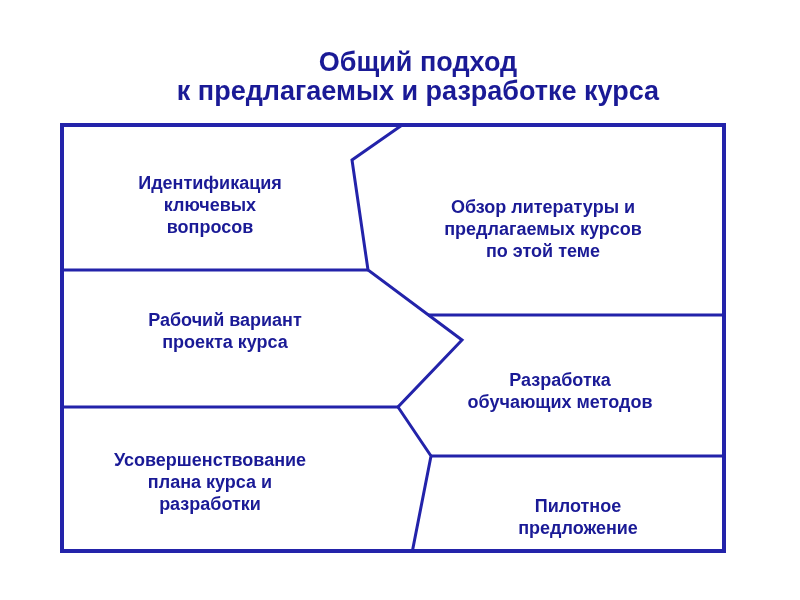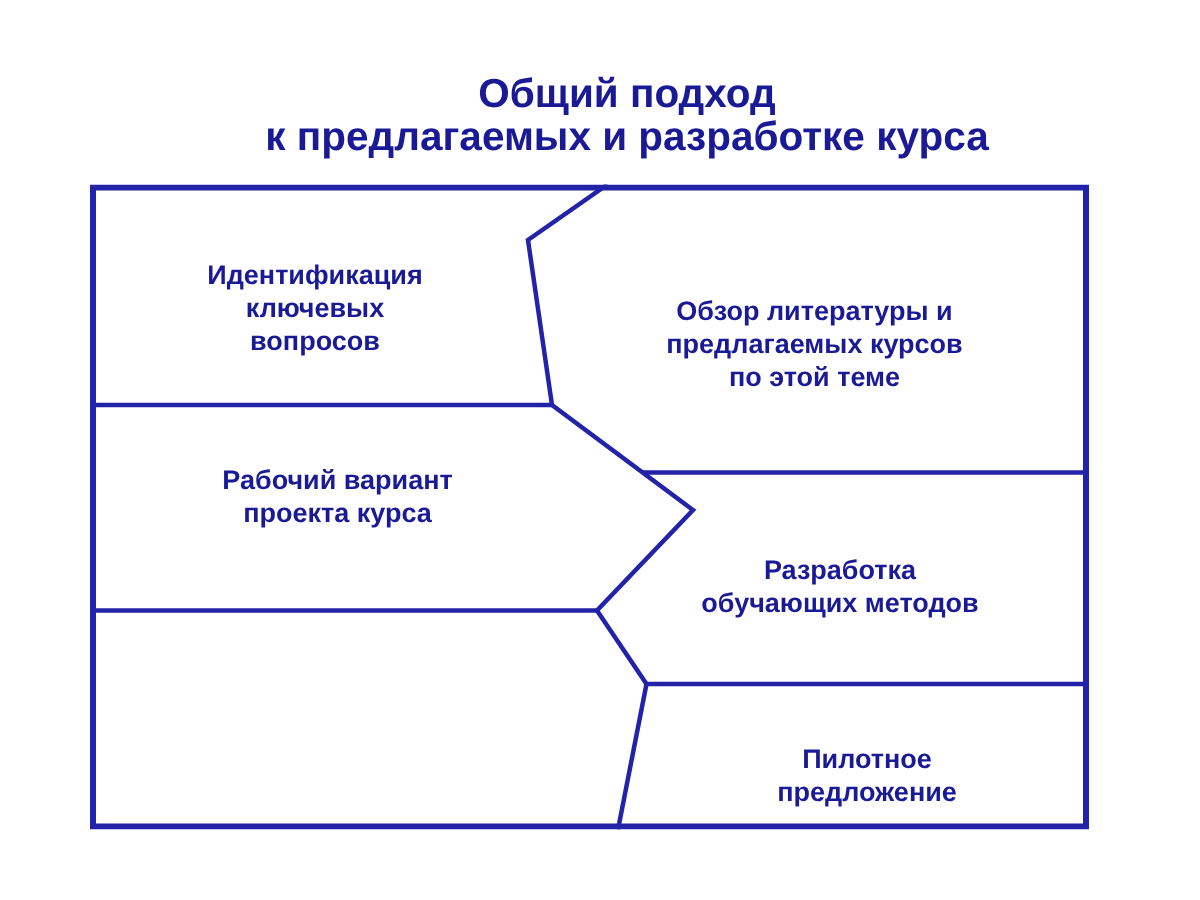--- a/index.html
+++ b/index.html
@@ -57,16 +57,19 @@
   <div class="label l1">Идентификация
 ключевых
 вопросов</div>
   <div class="label r1">Обзор литературы и
 предлагаемых курсов
 по этой теме</div>
   <div class="label l2">Рабочий вариант
 проекта курса</div>
   <div class="label r2">Разработка
 обучающих методов</div>
+  <div class="label l3">Усовершенствование
+плана курса и
+разработки</div>
   <div class="label r3">Пилотное
 предложение</div>
 
 </div>
 
 </body></html>

